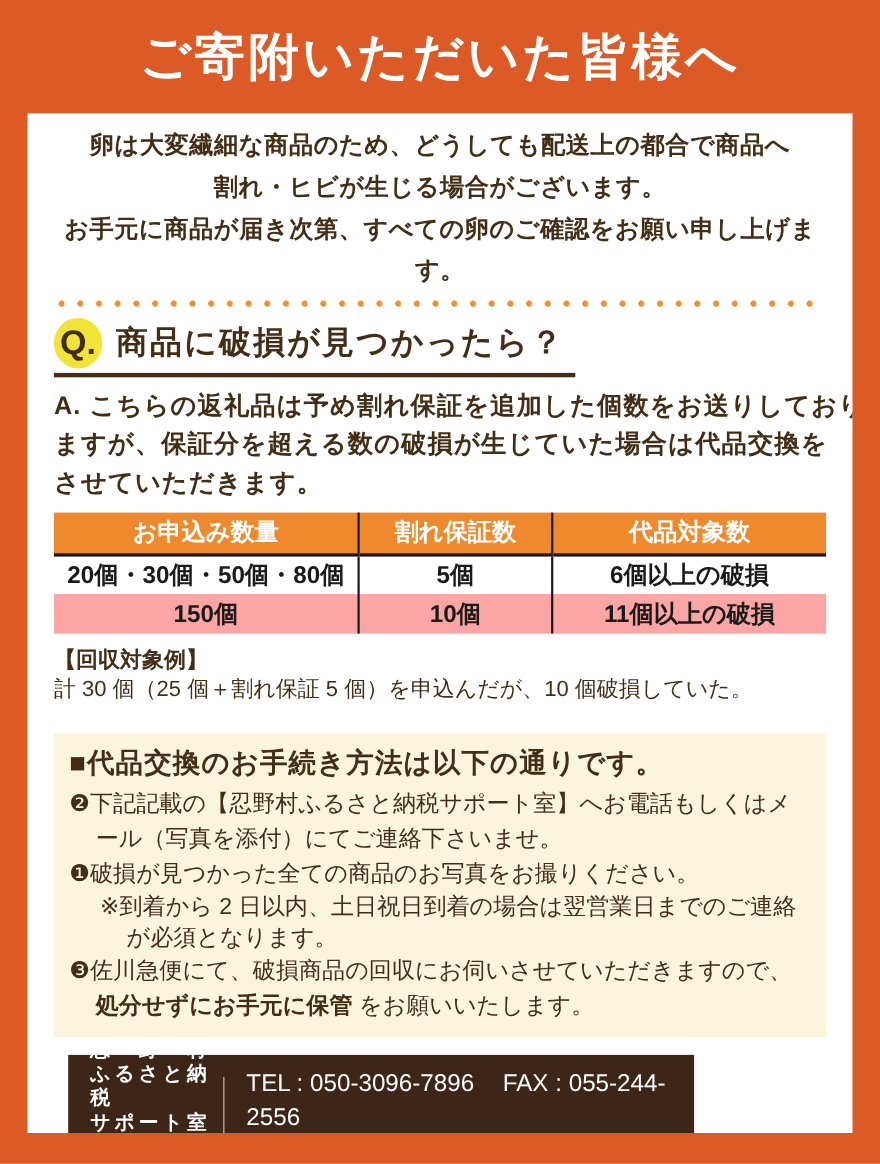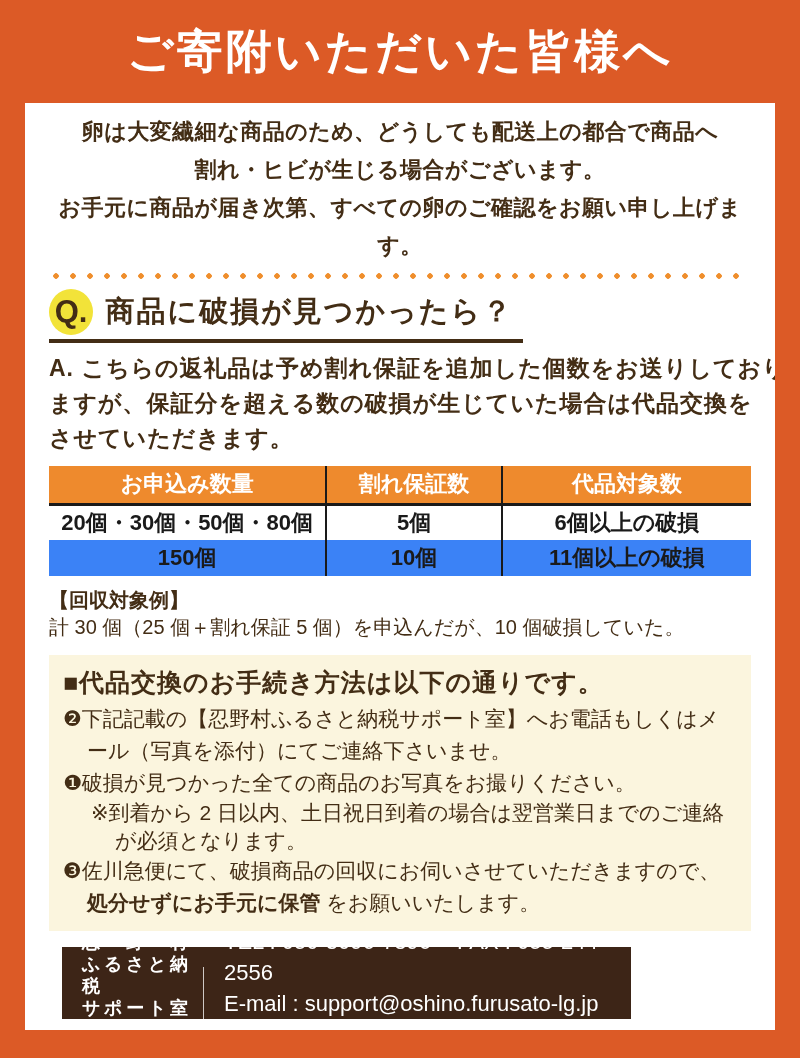--- a/index.html
+++ b/index.html
@@ -57,30 +57,30 @@
     background: #EE8A2D; color: #FFFFFF;
     font-size: 22px; font-weight: bold; height: 38px;
     border-bottom: 3px solid #1A1A1A;
   }
   .guarantee-table td {
     height: 36px; text-align: center;
     font-size: 22px; font-weight: bold; color: #1A1A1A;
   }
   .guarantee-table th + th, .guarantee-table td + td { border-left: 2px solid #1A1A1A; }
   .col-q { width: 39.5%; } .col-g { width: 25%; } .col-r { width: 35.5%; }
-  .row-alt td { background: #3b82f6; }
+  .row-alt td { background: #fca5a5; }
   .red { color: #C0272D; }
 
   
   .example { margin-top: 10px; font-size: 20px; }
   .example-title { font-weight: bold; line-height: 28px; }
   .example-line { line-height: 27px; font-weight: normal; }
 
   
-  .procedure { margin-top: 14px; background: #FBF5DE; padding: 12px 14px 12px 14px; }
+  .procedure { margin-top: 26px; background: #FBF5DE; padding: 12px 14px 12px 14px; }
   .proc-title { font-size: 25px; font-weight: bold; letter-spacing: 1px; line-height: 30px; }
   .proc-steps { margin-top: 6px; }
   .proc-item { font-size: 21px; line-height: 32px; padding-left: 24px; text-indent: -24px; }
   .proc-note { font-size: 21px; line-height: 28px; padding-left: 52px; text-indent: -24px; }
   .marker { font-style: normal; }
   .bold { font-weight: bold; }
 
   
   .footer-box {
     margin: 16px 0 0 13px; width: 569px; height: 72px;
@@ -174,18 +174,17 @@
       <div class="footer-org">
         <div class="org-line">忍野村</div>
         <div class="org-line">ふるさと納税</div>
         <div class="org-line">サポート室</div>
       </div>
       <div class="footer-divider"></div>
       <div class="footer-contact">
         <div class="contact-row">
           <span>TEL : 050-3096-7896</span><span class="gap"></span><span>FAX : 055-244-2556</span>
         </div>
-        <div class="contact-email">E-mail : support@oshino.furusato-lg.jp</div>
       </div>
     </div>
 
   </div>
 </div>
 
 </body></html>

